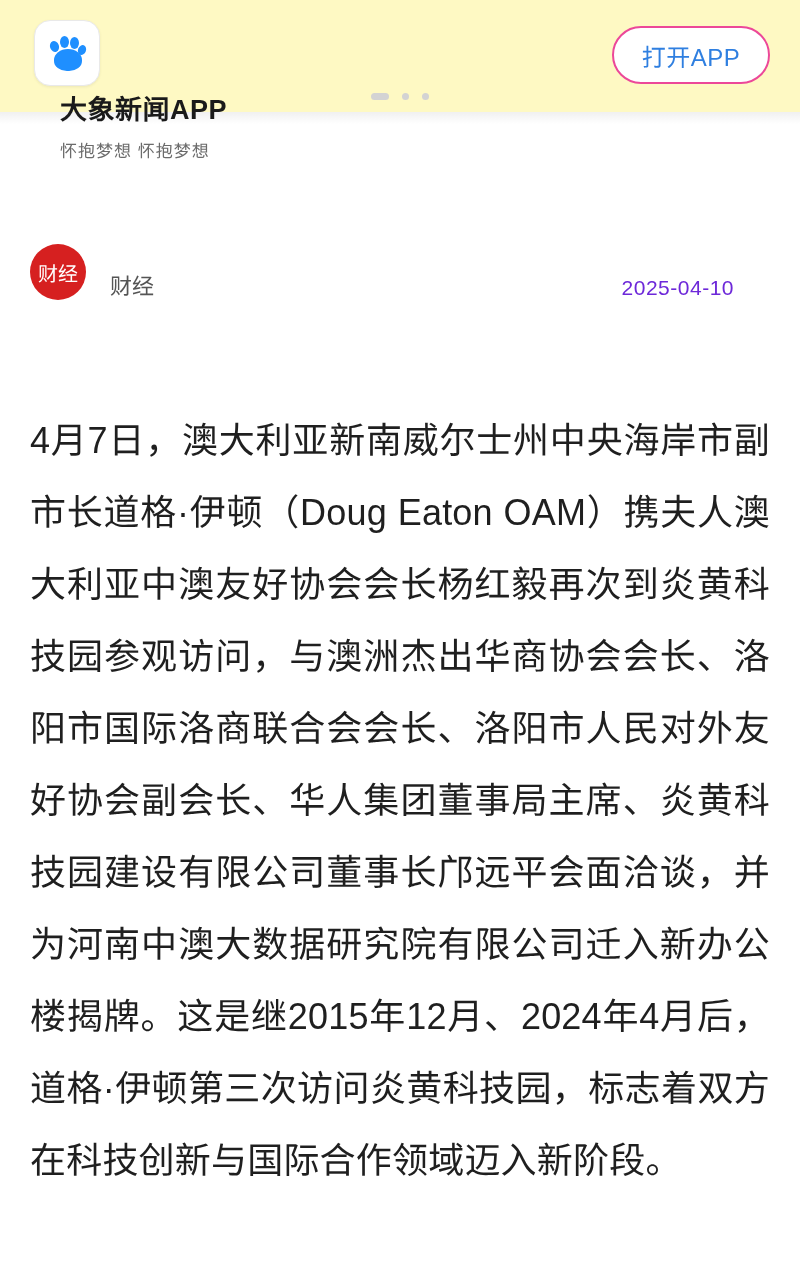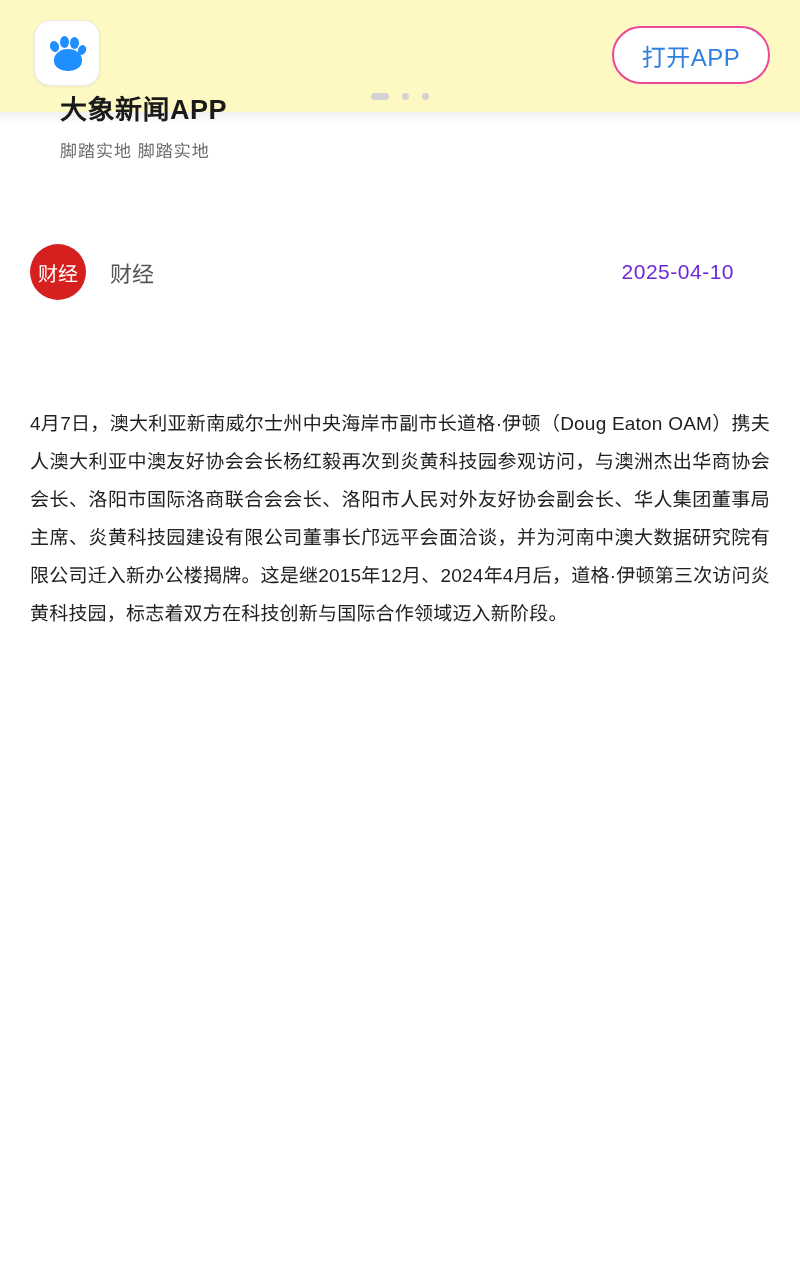--- a/index.html
+++ b/index.html
@@ -127,21 +127,21 @@
   }
   .headline {
     font-size: 38px;
     line-height: 1.45;
     font-weight: bold;
     color: #1a1a1a;
     letter-spacing: 0.5px;
   }
   .meta {
     display: flex;
-    align-items: center;
+    align-items: flex-end;
     margin-top: 70px;
     position: relative;
     height: 56px;
   }
   .cat-badge {
     width: 56px;
     height: 56px;
     border-radius: 50%;
     background: #d62020;
     color: #ffffff;
@@ -159,21 +159,21 @@
   }
   .pub-date {
     position: absolute;
     right: 36px;
     font-size: 21px;
     color: #6d28d9;
     letter-spacing: 0.5px;
   }
   .body-text {
     margin-top: 105px;
-    font-size: 19px;
+    font-size: 36px;
     line-height: 2.0;
     color: #1f1f1f;
     text-align: justify;
     letter-spacing: 0.2px;
   }
 </style>
 </head>
 <body>
 
 <div class="app-banner">
@@ -183,21 +183,21 @@
       <div class="pad t1"></div>
       <div class="pad t2"></div>
       <div class="pad t3"></div>
       <div class="pad t4"></div>
       <div class="pad pad-main"></div>
     </div>
   </div>
 
   <div class="app-text">
     <div class="app-title">大象新闻APP</div>
-    <div class="app-sub">脚踏实地 脚踏实地</div>
+    <div class="app-sub">怀抱梦想 怀抱梦想</div>
   </div>
 
   <div class="open-btn">打开APP</div>
 
   <div class="dots">
     <span class="dot active"></span>
     <span class="dot"></span>
     <span class="dot"></span>
   </div>
 </div>

